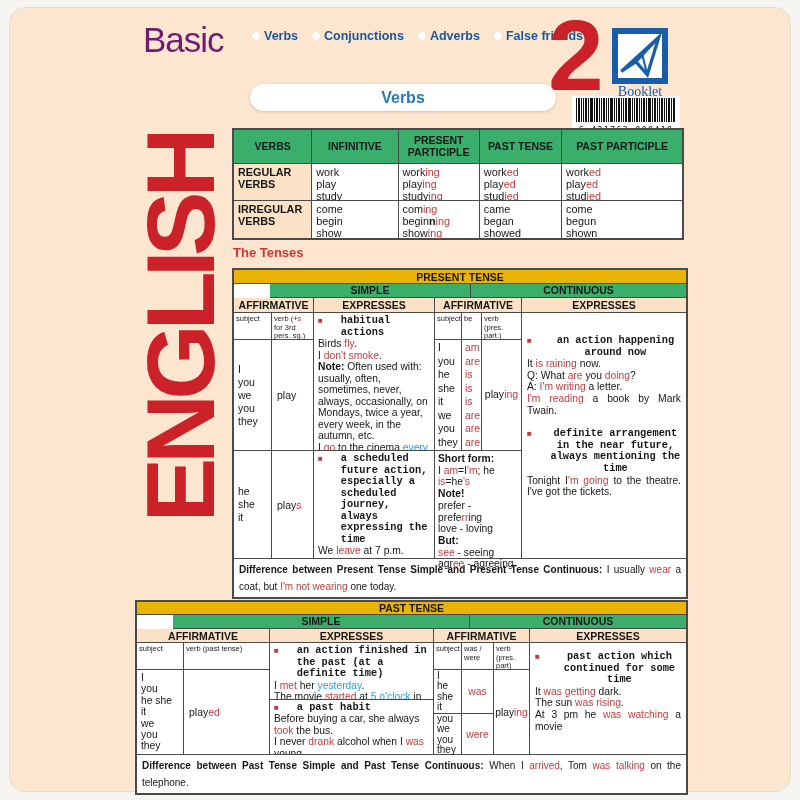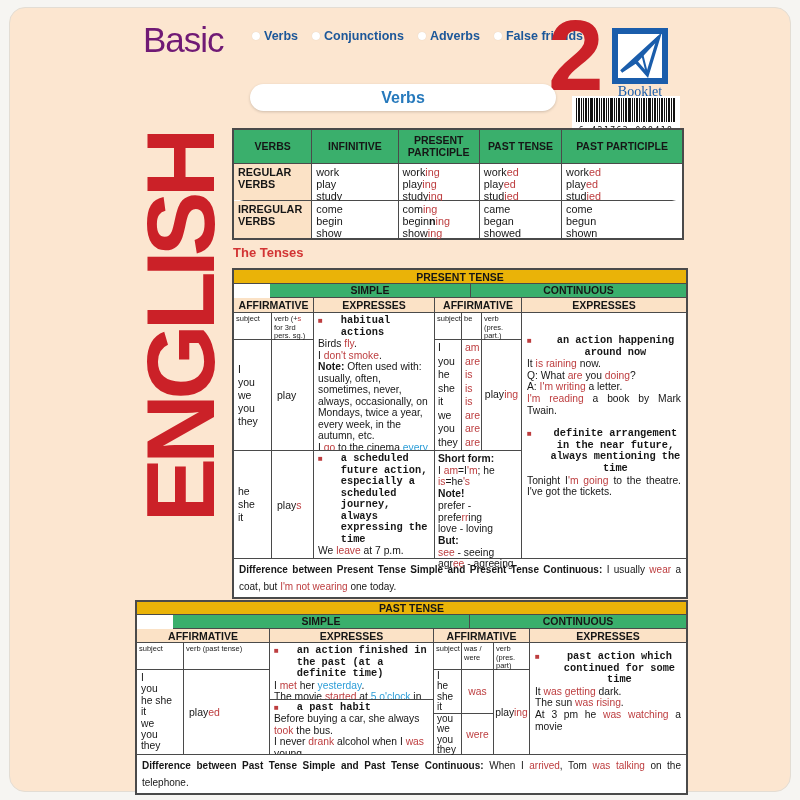--- a/index.html
+++ b/index.html
@@ -31,21 +31,21 @@
   .hrow { display:flex; border-bottom:1px solid #4a4a4a; }
   .hcell { background:#fbe2c6; text-align:center; font-weight:bold; font-size:10.5px; border-right:1px solid #4a4a4a; }
   .hcell:last-child { border-right:none; }
   .rl { min-height:1em; }
 
   
   .vt { left:232px; top:128px; width:452px; font-size:10.8px; line-height:12px; }
   .vt-head { display:flex; border-bottom:1px solid #4a4a4a; height:34px; }
   .vt-h { background:#3aaf6c; font-weight:bold; font-size:10.5px; line-height:11.5px; display:flex; align-items:center; justify-content:center; text-align:center; border-right:1px solid #4a4a4a; padding:0 2px; }
   .vt-h:last-child { border-right:none; }
-  .vt-row { display:flex; height:37px; border-bottom:1px solid #4a4a4a;border-radius:10px; }
+  .vt-row { display:flex; height:37px; border-bottom:1px solid #4a4a4a; }
   .vt-row:last-child { border-bottom:none; }
   .vt-label { background:#fbe2c6; font-weight:bold; padding:2px 4px; border-right:1px solid #4a4a4a; }
   .vt-cell { padding:2px 4px; border-right:1px solid #4a4a4a; background:#fff; }
   .vt-cell:last-child { border-right:none; }
   .cw0{width:79px}.cw1{width:87px}.cw2{width:82px}.cw3{width:83px}.cw4{width:121px}
 
   .tenses-heading { position:absolute; left:233px; top:245px; font-size:13px; font-weight:bold; color:#d23434; }
 
   
   .present { left:232px; top:268px; width:456px; }

